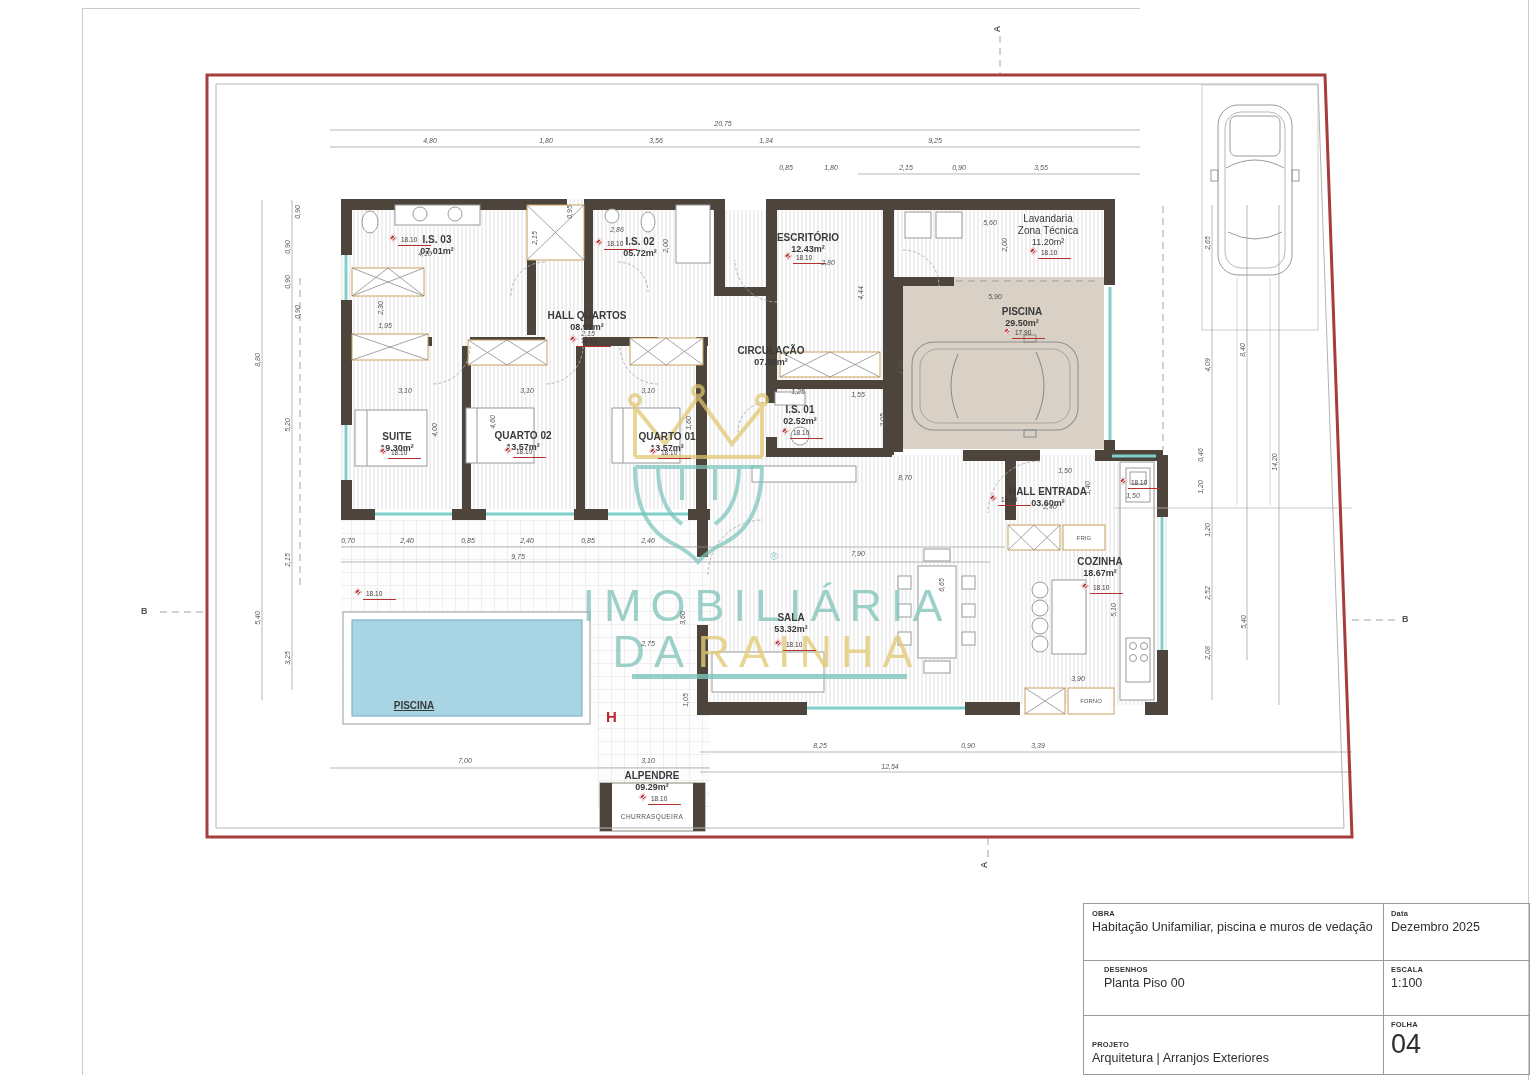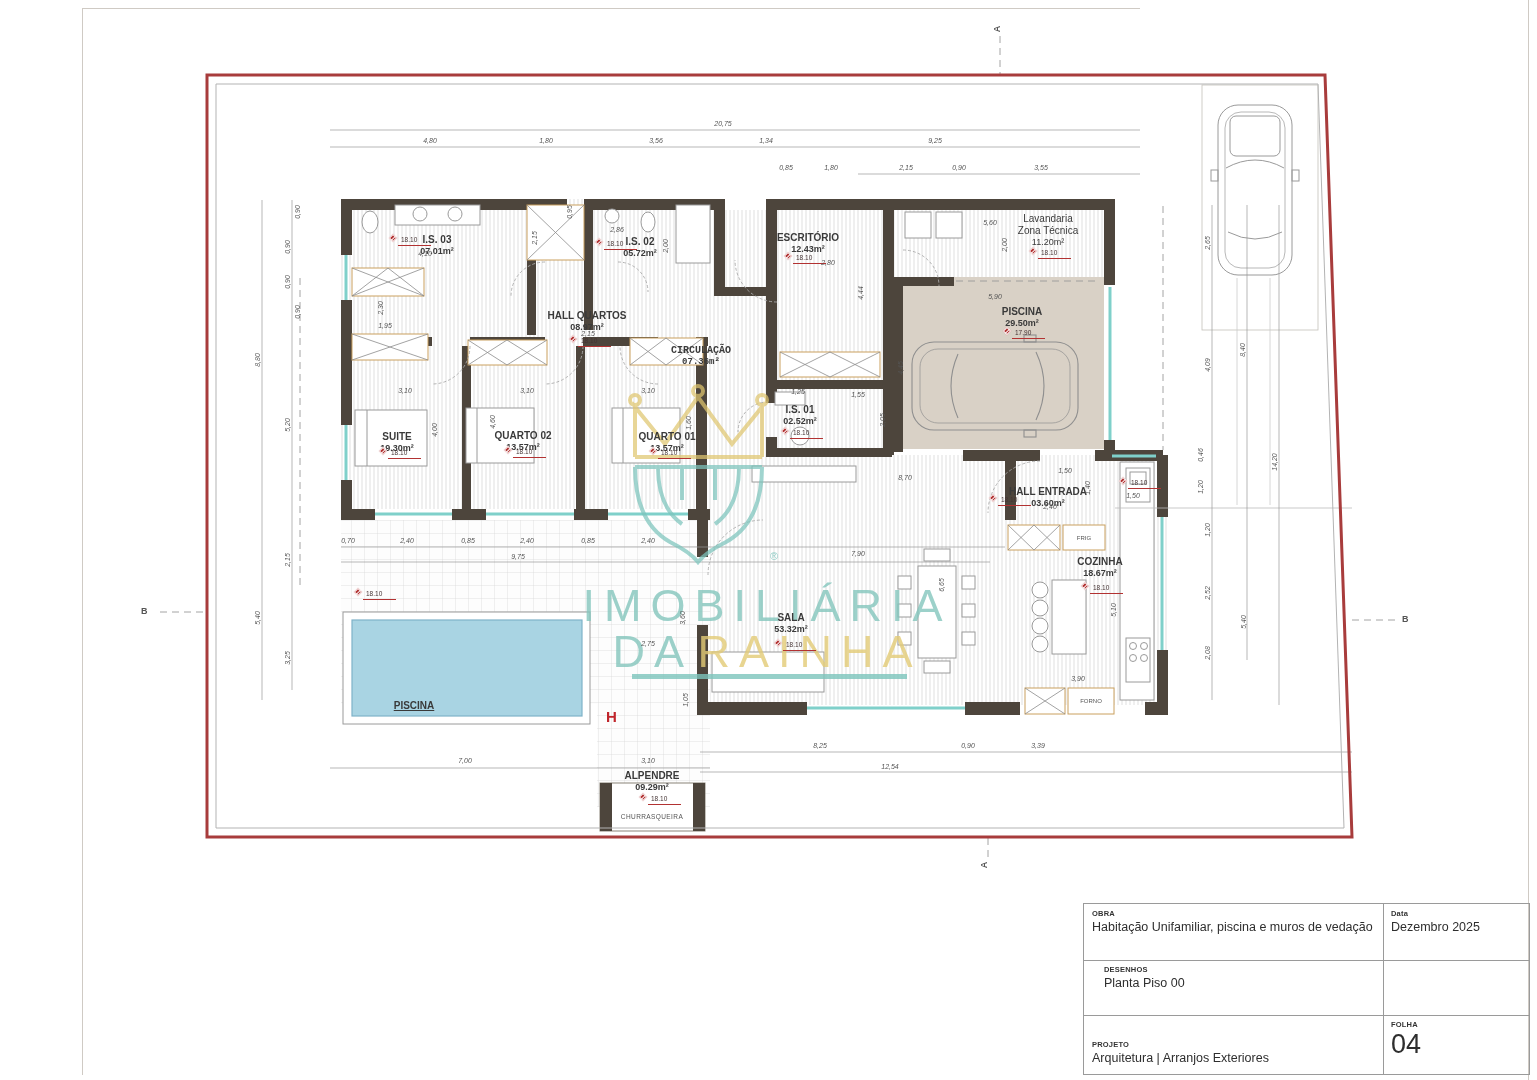--- a/index.html
+++ b/index.html
@@ -311,21 +311,21 @@
       <div class="ar">07.01m²</div>
     </div>
   <div class="rlbl" style="left:640px;top:236px;">
     <div>I.S. 02</div>
       <div class="ar">05.72m²</div>
     </div>
   <div class="rlbl" style="left:587px;top:310px;">
     <div>HALL QUARTOS</div>
       <div class="ar">08.97m²</div>
     </div>
-  <div class="rlbl" style="left:701px;top:345px;font-family:Liberation Mono, monospace;">
+  <div class="rlbl" style="left:771px;top:345px;">
     <div>CIRCULAÇÃO</div>
       <div class="ar">07.36m²</div>
     </div>
   <div class="rlbl" style="left:808px;top:232px;">
     <div>ESCRITÓRIO</div>
       <div class="ar">12.43m²</div>
     </div>
   <div class="rlbl" style="left:1048px;top:213px;font-weight:normal;">
     <div>Lavandaria</div>
       <div>Zona Técnica</div>
@@ -487,20 +487,24 @@
       <div class="val">Habitação Unifamiliar, piscina e muros de vedação</div>
     </div>
     <div class="cell" style="left:299px;top:0;width:146px;height:56px;">
       <div class="lab">Data</div>
       <div class="val">Dezembro 2025</div>
     </div>
     <div class="cell" style="left:12px;top:56px;width:299px;height:55px;">
       <div class="lab">DESENHOS</div>
       <div class="val">Planta Piso 00</div>
     </div>
+    <div class="cell" style="left:299px;top:56px;width:146px;height:55px;">
+      <div class="lab">ESCALA</div>
+      <div class="val">1:100</div>
+    </div>
     <div class="cell" style="left:0;top:111px;width:299px;height:59px;margin-top:20px;">
       <div class="lab">PROJETO</div>
       <div class="val">Arquitetura | Arranjos Exteriores</div>
     </div>
     <div class="cell" style="left:299px;top:111px;width:146px;height:59px;">
       <div class="lab">FOLHA</div>
       <div class="folha">04</div>
     </div>
   </div>
 

